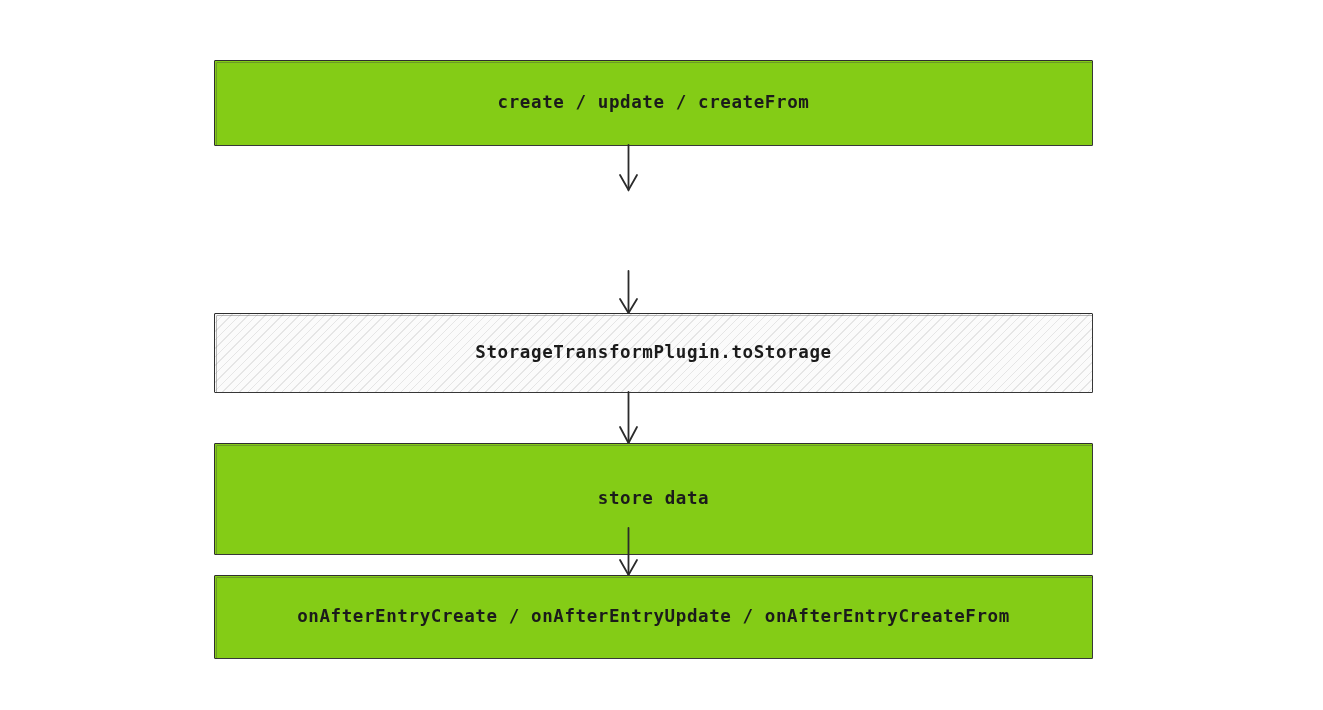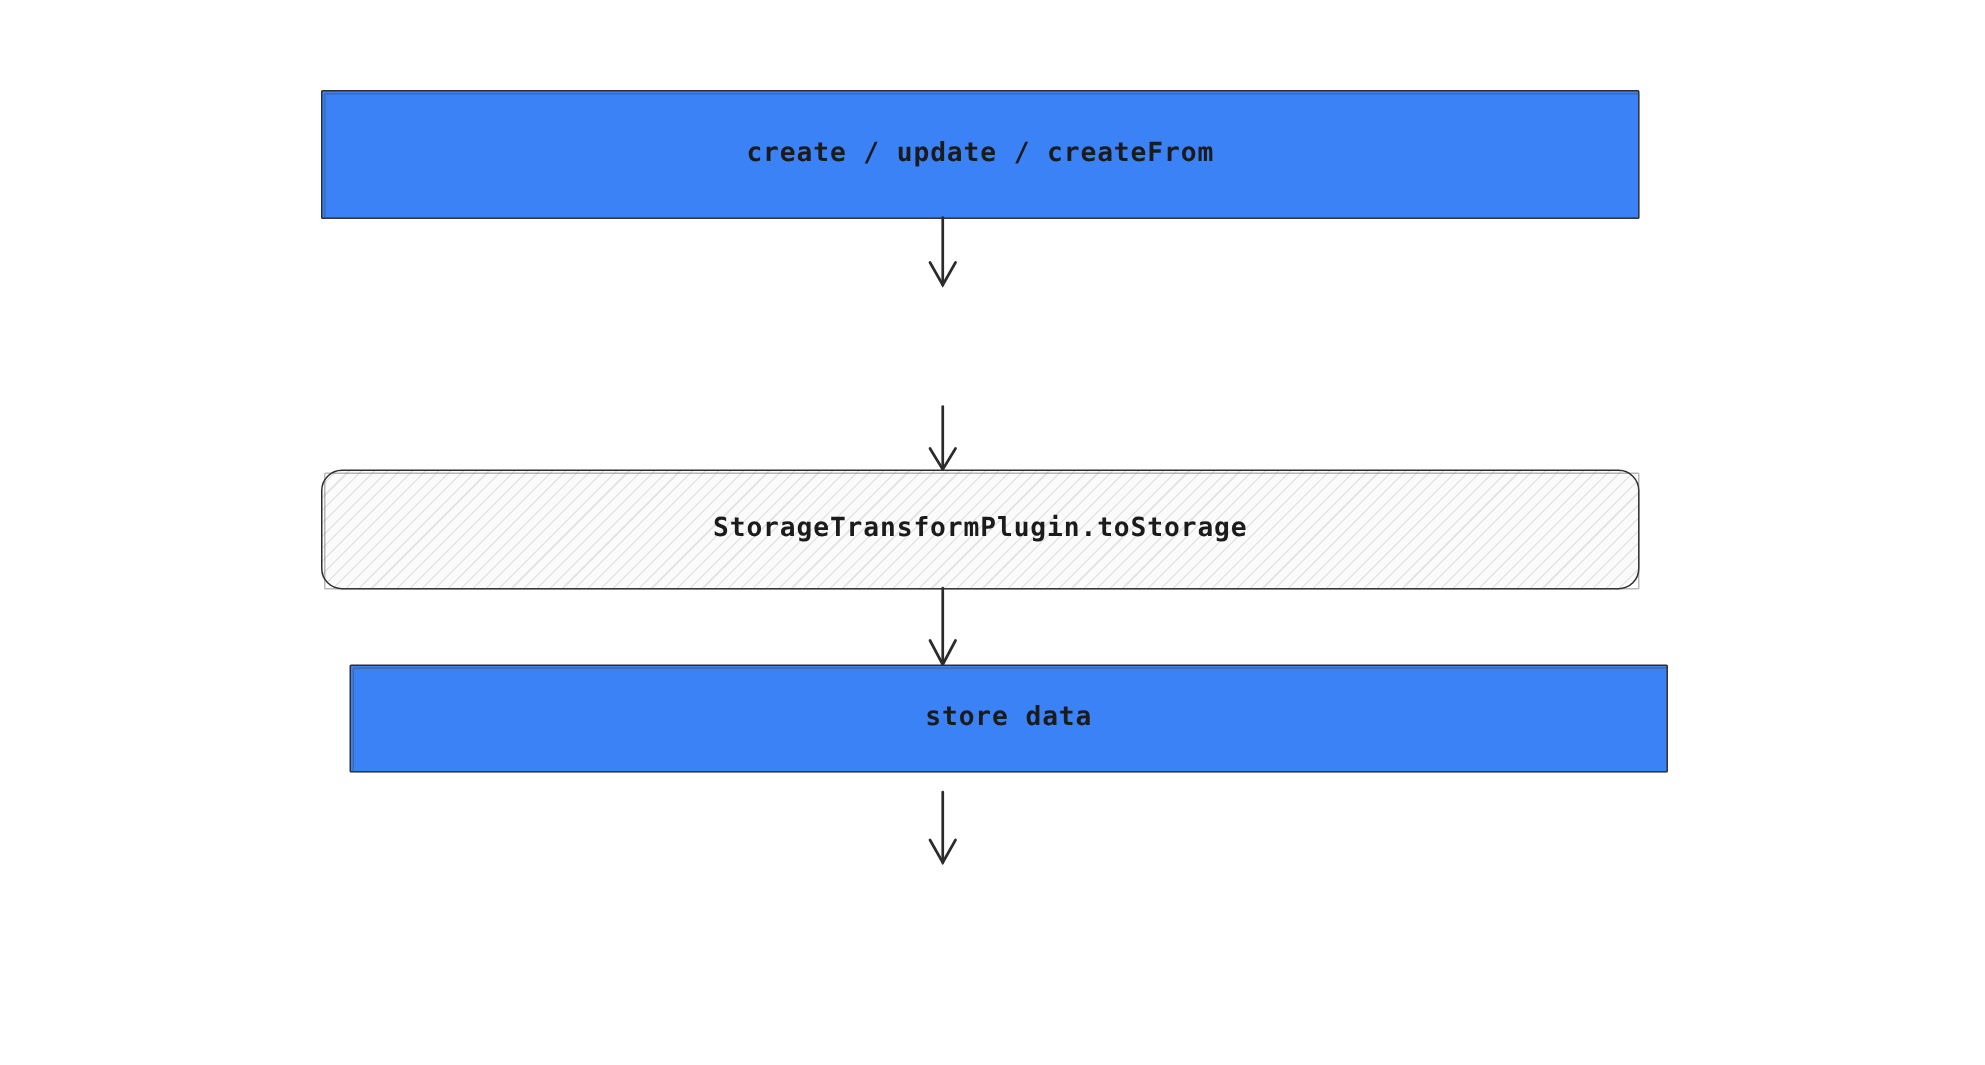--- a/index.html
+++ b/index.html
@@ -22,21 +22,21 @@
 
   
   .node {
     position: absolute;
     left: 214px;
     width: 879px;
     box-sizing: border-box;
     display: flex;
     align-items: center;
     justify-content: center;
-    background: #3b82f6;
+    background: #84cc16;
     border: 1.6px solid #2e2e2e;
     border-radius: 1px;
   }
 
   .node-label {
     font-family: "DejaVu Sans Mono", "Liberation Mono", monospace;
     font-weight: bold;
     font-size: 17.5px;
     letter-spacing: 0.6px;
     color: #1b1b1b;
@@ -60,32 +60,31 @@
   }
 
   .node.hatched {
     background-color: #fbfbfb;
     background-image:
       repeating-linear-gradient(135deg,
         rgba(0,0,0,0.085) 0px,
         rgba(0,0,0,0.085) 1px,
         rgba(0,0,0,0.0) 1px,
         rgba(0,0,0,0.0) 6px);
-    border-radius: 14px;
   }
   .node.hatched .node-label {
     position: relative;
     z-index: 2;
   }
 
   
   #node-0 { top: 60px;  height: 86px; }
   #node-1 { top: 190px; height: 82px; }
   #node-2 { top: 313px; height: 80px; }
-  #node-3 { top: 443px; height: 72px; margin-left: 19px; }
+  #node-3 { top: 443px; height: 112px; }
   #node-4 { top: 575px; height: 84px; }
 
   
   .connector {
     position: absolute;
     left: 598px;
     width: 62px;
     pointer-events: none;
   }
   #conn-0 { top: 145px; height: 46px; }
@@ -141,14 +140,17 @@
 
   <div class="connector" id="conn-3">
     <svg viewBox="0 0 62 48" preserveAspectRatio="none" aria-hidden="true">
       <g stroke="#2b2b2b" fill="none" stroke-width="1.8" stroke-linecap="round">
         <path d="M30.5 0 L30.5 47"></path>
         <path d="M22 32 L30.5 47 L39 32"></path>
       </g>
     </svg>
   </div>
 
+  <div class="node" id="node-4">
+    <span class="node-label">onAfterEntryCreate / onAfterEntryUpdate / onAfterEntryCreateFrom</span>
+  </div>
 
 </div>
 
 </body></html>

